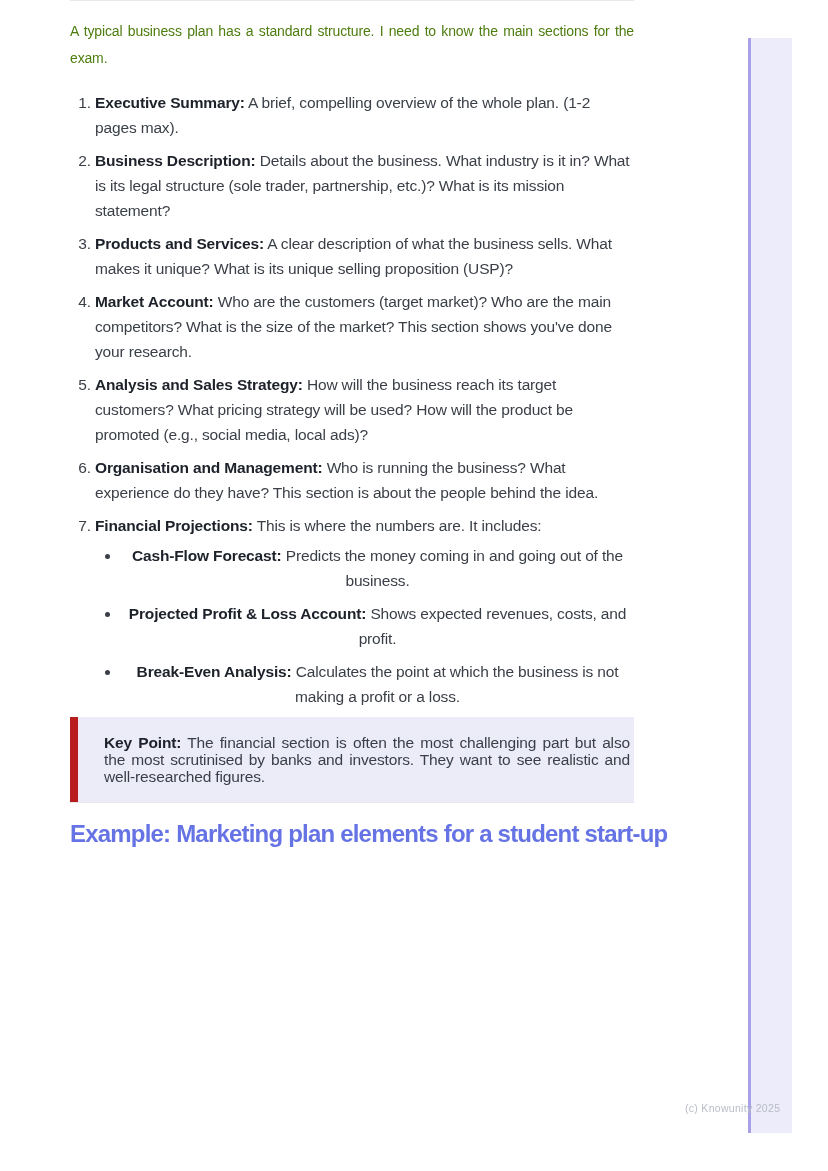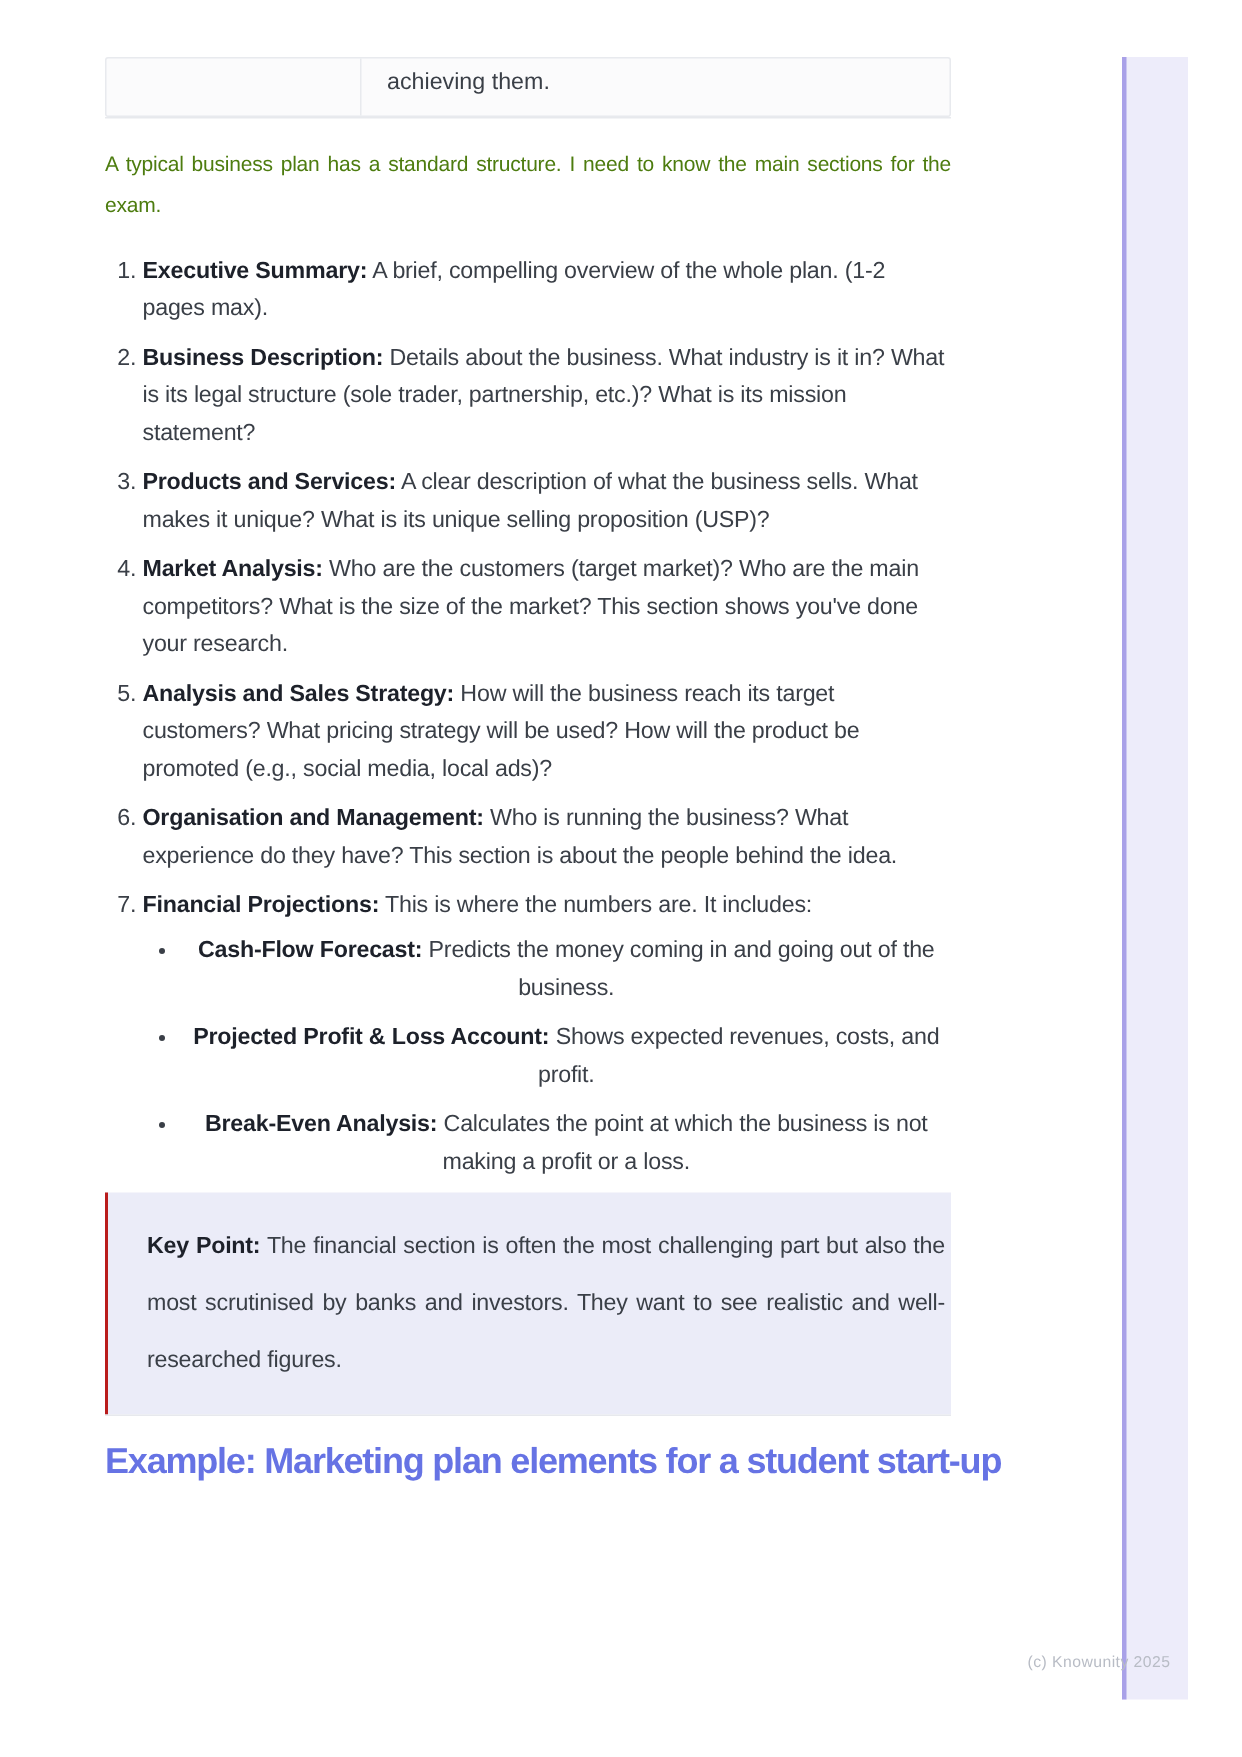--- a/index.html
+++ b/index.html
@@ -92,25 +92,25 @@
   ul.sub-list {
     margin-top: 5px;
     padding-left: 26px;
     list-style: disc;
   }
   ul.sub-list > li { margin-bottom: 8px; text-align: center; }
 
   .callout {
     margin-top: 8px;
     background: #ebecf8;
-    border-left: 2px solid #b91c1c;
+    border-left: 8px solid #b91c1c;
     padding: 17px 4px 17px 26px;
     font-size: 15.5px;
     letter-spacing: -0.15px;
-    line-height: 38px;
+    line-height: 17px;
     text-align: justify;
     color: #3a3f47;
   }
 
   .copyright {
     position: absolute;
     left: 685px; top: 1102px;
     font-size: 10.5px;
     letter-spacing: 0.3px;
     color: #b8bcc5;
@@ -120,35 +120,31 @@
 </style>
 </head>
 <body>
 
 <div class="page">
 
   <div class="edge-strip"></div>
 
   <div class="content">
 
-    <div class="tbl-fragment">
-      <div class="tbl-cell-left"></div>
-      <div class="tbl-cell-right">achieving them.</div>
-    </div>
 
     <hr class="divider divider-1">
 
 
     <p class="intro">A typical business plan has a standard structure. I need to know the main sections for the exam.</p>
 
     <ol class="main-list">
       <li><b>Executive Summary:</b> <span>A brief, compelling overview of the whole plan. (1-2 pages max).</span></li>
       <li><b>Business Description:</b> <span>Details about the business. What industry is it in? What is its legal structure (sole trader, partnership, etc.)? What is its mission statement?</span></li>
       <li><b>Products and Services:</b> <span>A clear description of what the business sells. What makes it unique? What is its unique selling proposition (USP)?</span></li>
-      <li><b>Market Analysis:</b> <span>Who are the customers (target market)? Who are the main competitors? What is the size of the market? This section shows you've done your research.</span></li>
+      <li><b>Market Account:</b> <span>Who are the customers (target market)? Who are the main competitors? What is the size of the market? This section shows you've done your research.</span></li>
       <li><b>Analysis and Sales Strategy:</b> <span>How will the business reach its target customers? What pricing strategy will be used? How will the product be promoted (e.g., social media, local ads)?</span></li>
       <li><b>Organisation and Management:</b> <span>Who is running the business? What experience do they have? This section is about the people behind the idea.</span></li>
       <li><b>Financial Projections:</b> <span>This is where the numbers are. It includes:</span>
         <ul class="sub-list">
           <li><b>Cash-Flow Forecast:</b> <span>Predicts the money coming in and going out of the business.</span></li>
           <li><b>Projected Profit &amp; Loss Account:</b> <span>Shows expected revenues, costs, and profit.</span></li>
           <li><b>Break-Even Analysis:</b> <span>Calculates the point at which the business is not making a profit or a loss.</span></li>
         </ul>
       </li>
     </ol>

